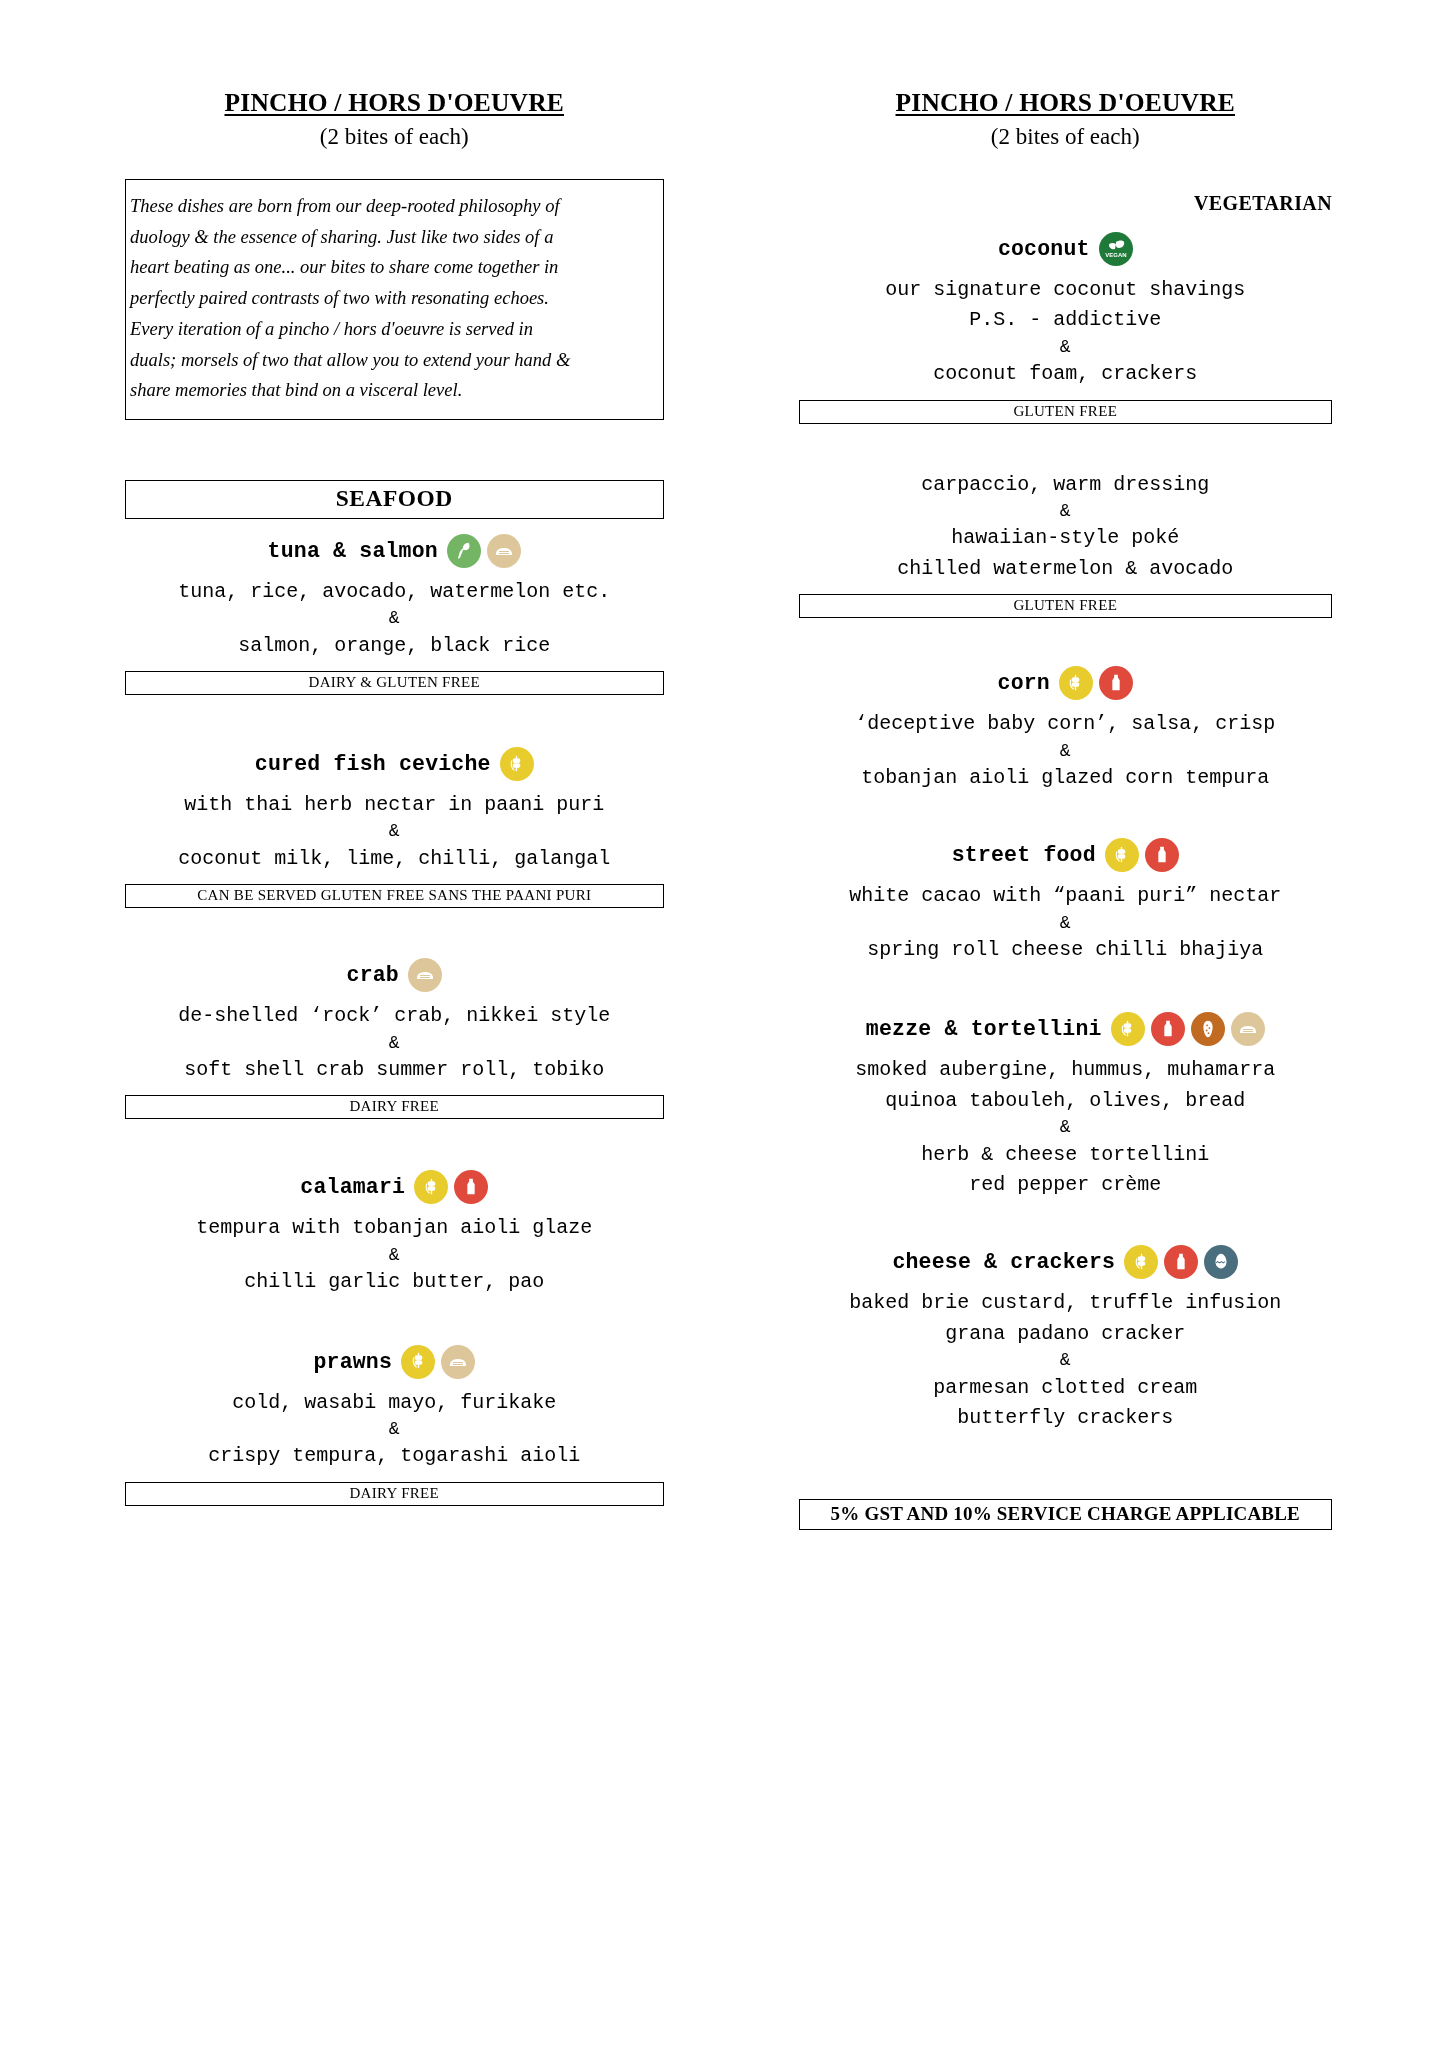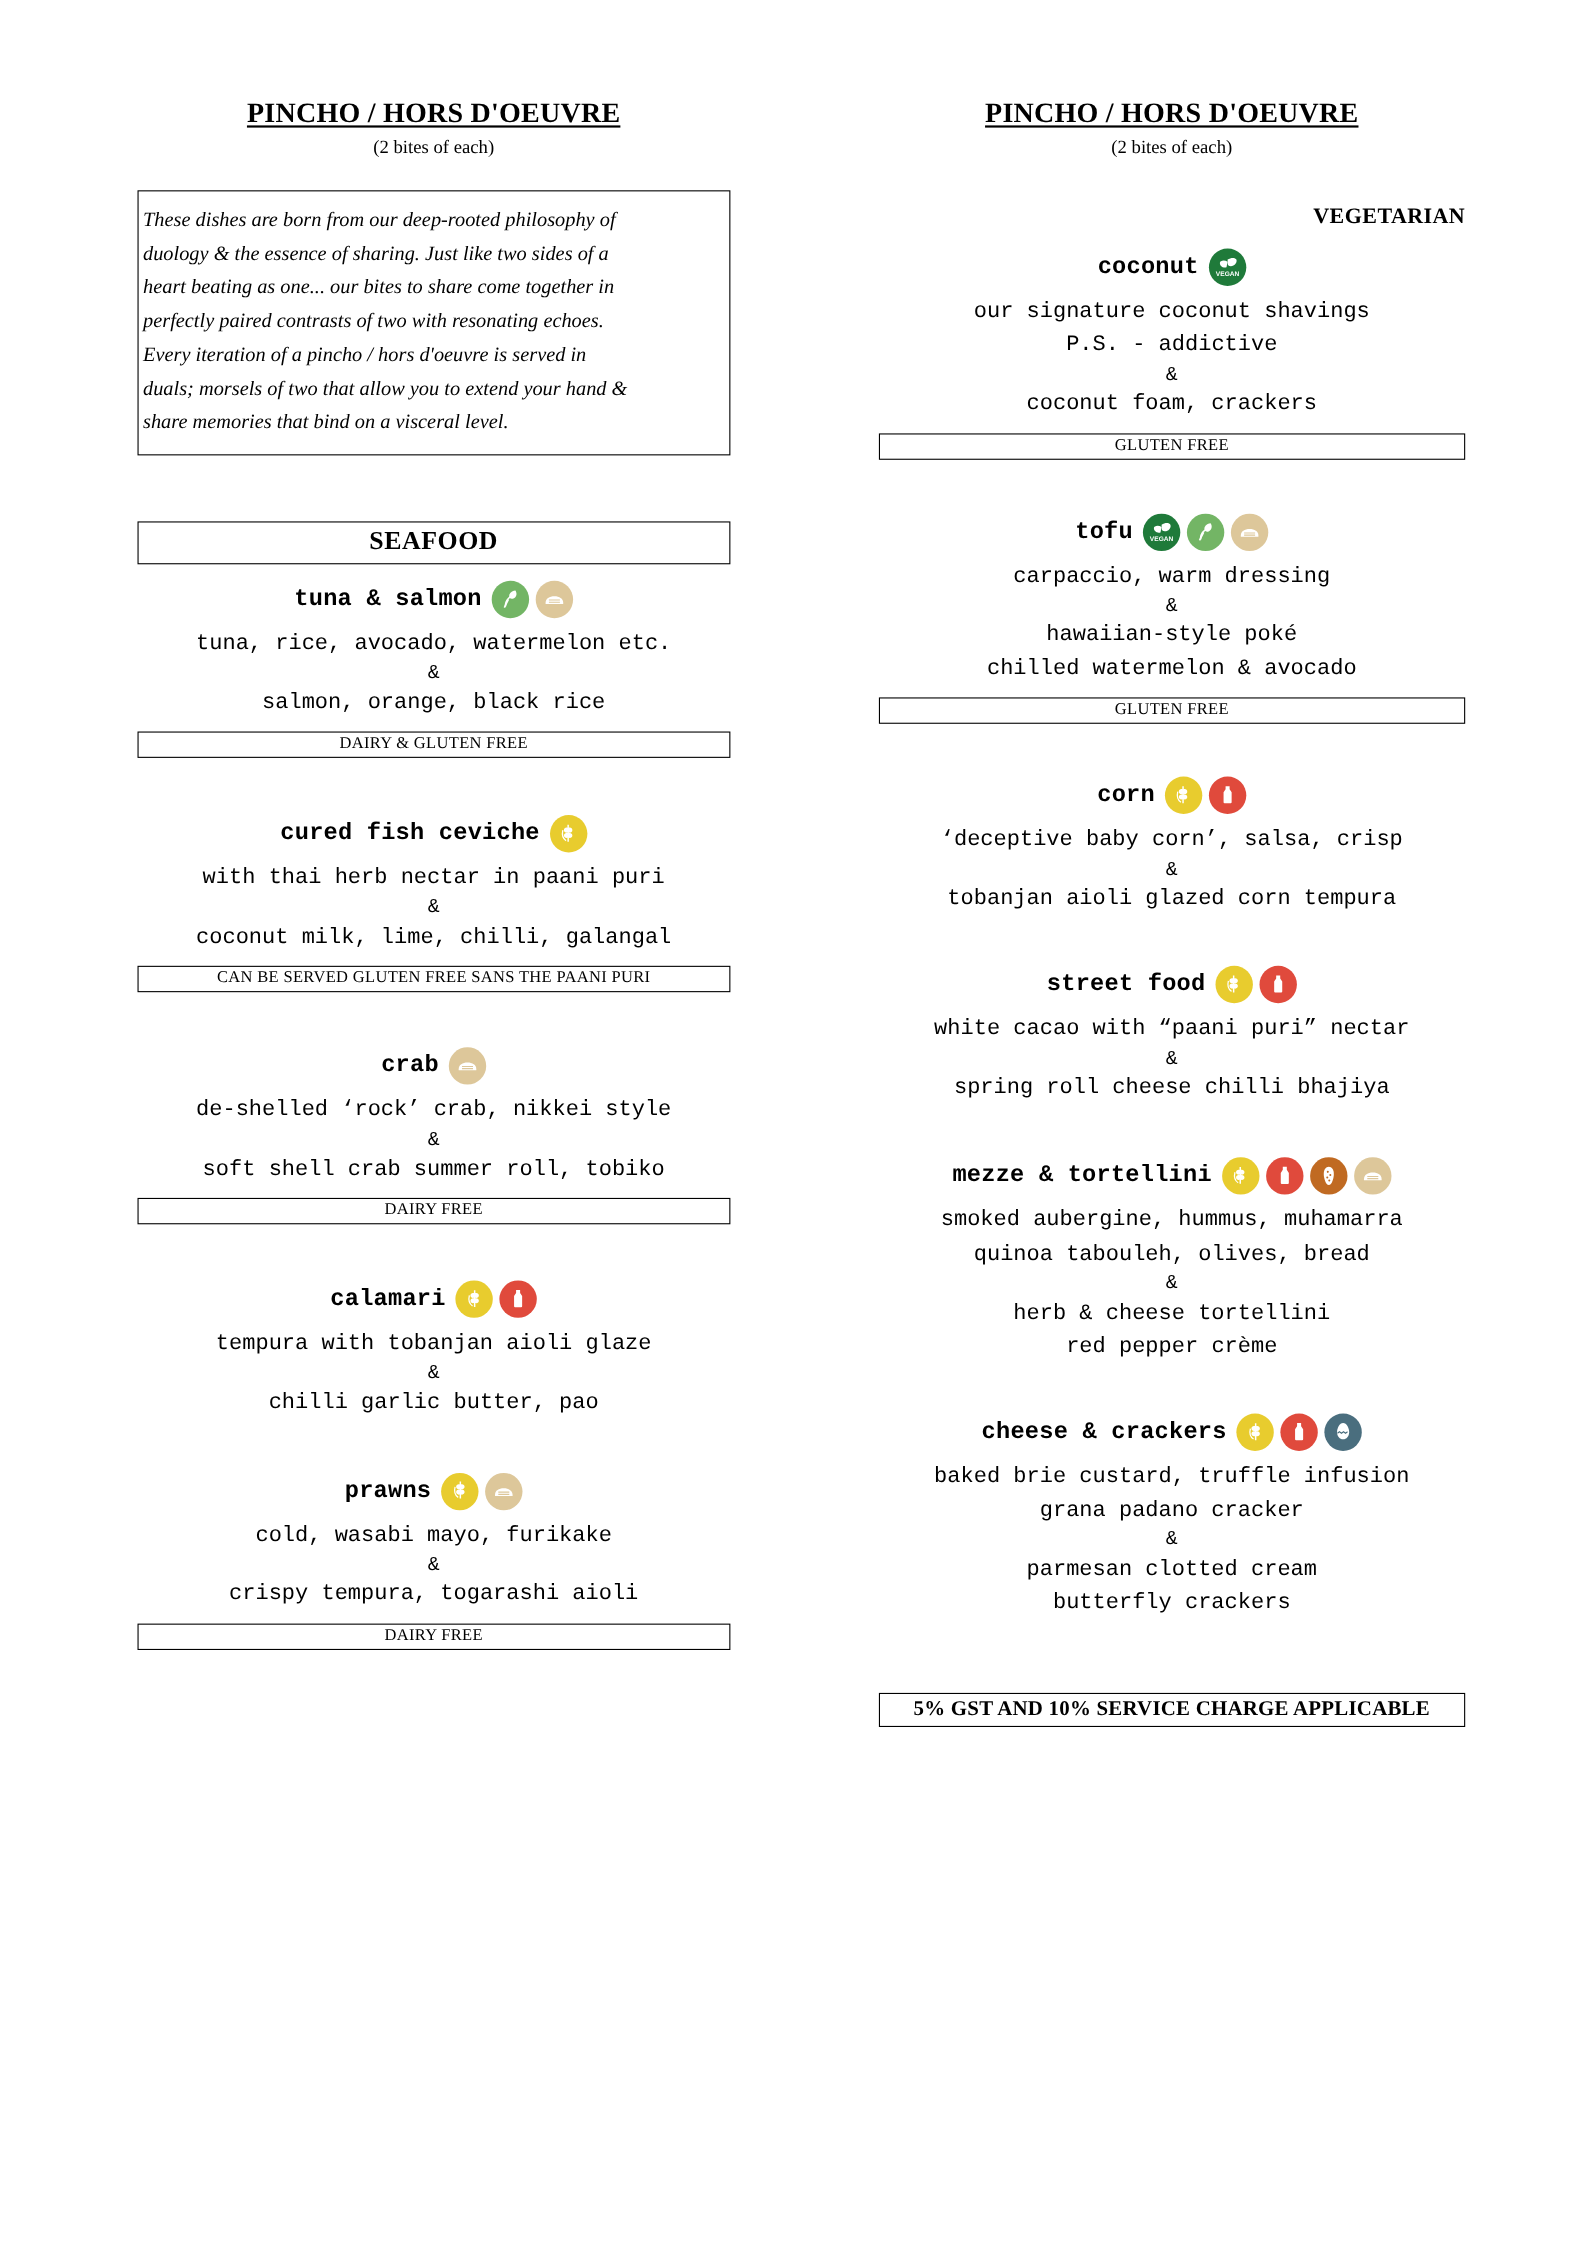--- a/index.html
+++ b/index.html
@@ -37,21 +37,21 @@
     font-weight: bold;
     font-size: 25.5px;
     letter-spacing: 0.2px;
     text-decoration: underline;
     text-underline-offset: 3px;
     margin: 0;
   }
   .col-subtitle {
     text-align: center;
     font-family: "Liberation Serif", serif;
-    font-size: 17px;
+    font-size: 23px;
     margin: 6px 0 0 0;
   }
 
   
   .intro-box {
     border: 1.5px solid #000;
     margin-top: 29px;
     padding: 11px 16px 13px 4px;
     box-sizing: border-box;
   }
@@ -306,45 +306,20 @@
         </span>
       </div>
       <div class="dish-desc">our signature coconut shavings
 P.S. - addictive</div>
       <div class="amp">&amp;</div>
       <div class="dish-desc" style="margin-top:0">coconut foam, crackers</div>
       <div class="tag-bar">GLUTEN FREE</div>
     </div>
 
     <div class="dish" style="margin-top:46px">
-      <div class="dish-head">
-        <span class="dish-name">tofu</span>
-        <span class="icons">
-          <span class="icon" style="background:#1f7a3a">
-            <svg width="26" height="26" viewBox="0 0 26 26">
-                <path d="M13 6c3-2 7-2 8 0 1 3-2 6-5 6-2 0-3-1-3-3z" fill="#fff"></path>
-                <path d="M13 8C10 6 6 7 6 9c0 3 3 5 6 4" fill="#fff"></path>
-                <text x="13" y="21" font-size="6" font-family="Liberation Sans, sans-serif" font-weight="bold" fill="#fff" text-anchor="middle">VEGAN</text>
-              </svg>
-          </span>
-          <span class="icon" style="background:#73b565">
-            <svg width="22" height="22" viewBox="0 0 24 24">
-                <path d="M16 4c-1 4-4 5-6 7s-3 5-3 8" stroke="#fff" stroke-width="1.6" fill="none"></path>
-                <path d="M17 3c2 3 1 7-2 8s-5-1-4-4 4-4 6-4z" fill="#fff"></path>
-                <path d="M10 12l-4 8" stroke="#fff" stroke-width="1.6"></path>
-              </svg>
-          </span>
-          <span class="icon" style="background:#ddc79a">
-            <svg width="24" height="24" viewBox="0 0 24 24">
-                <path d="M4 15c0-4 3.5-6 8-6s8 2 8 6v1H4z" fill="#fff"></path>
-                <path d="M7 12.5h10M7 14.5h10" stroke="#ddc79a" stroke-width="1"></path>
-              </svg>
-          </span>
-        </span>
-      </div>
       <div class="dish-desc">carpaccio, warm dressing</div>
       <div class="amp">&amp;</div>
       <div class="dish-desc" style="margin-top:0">hawaiian-style poké
 chilled watermelon &amp; avocado</div>
       <div class="tag-bar">GLUTEN FREE</div>
     </div>
 
     <div class="dish" style="margin-top:45px">
       <div class="dish-head">
         <span class="dish-name">corn</span>

